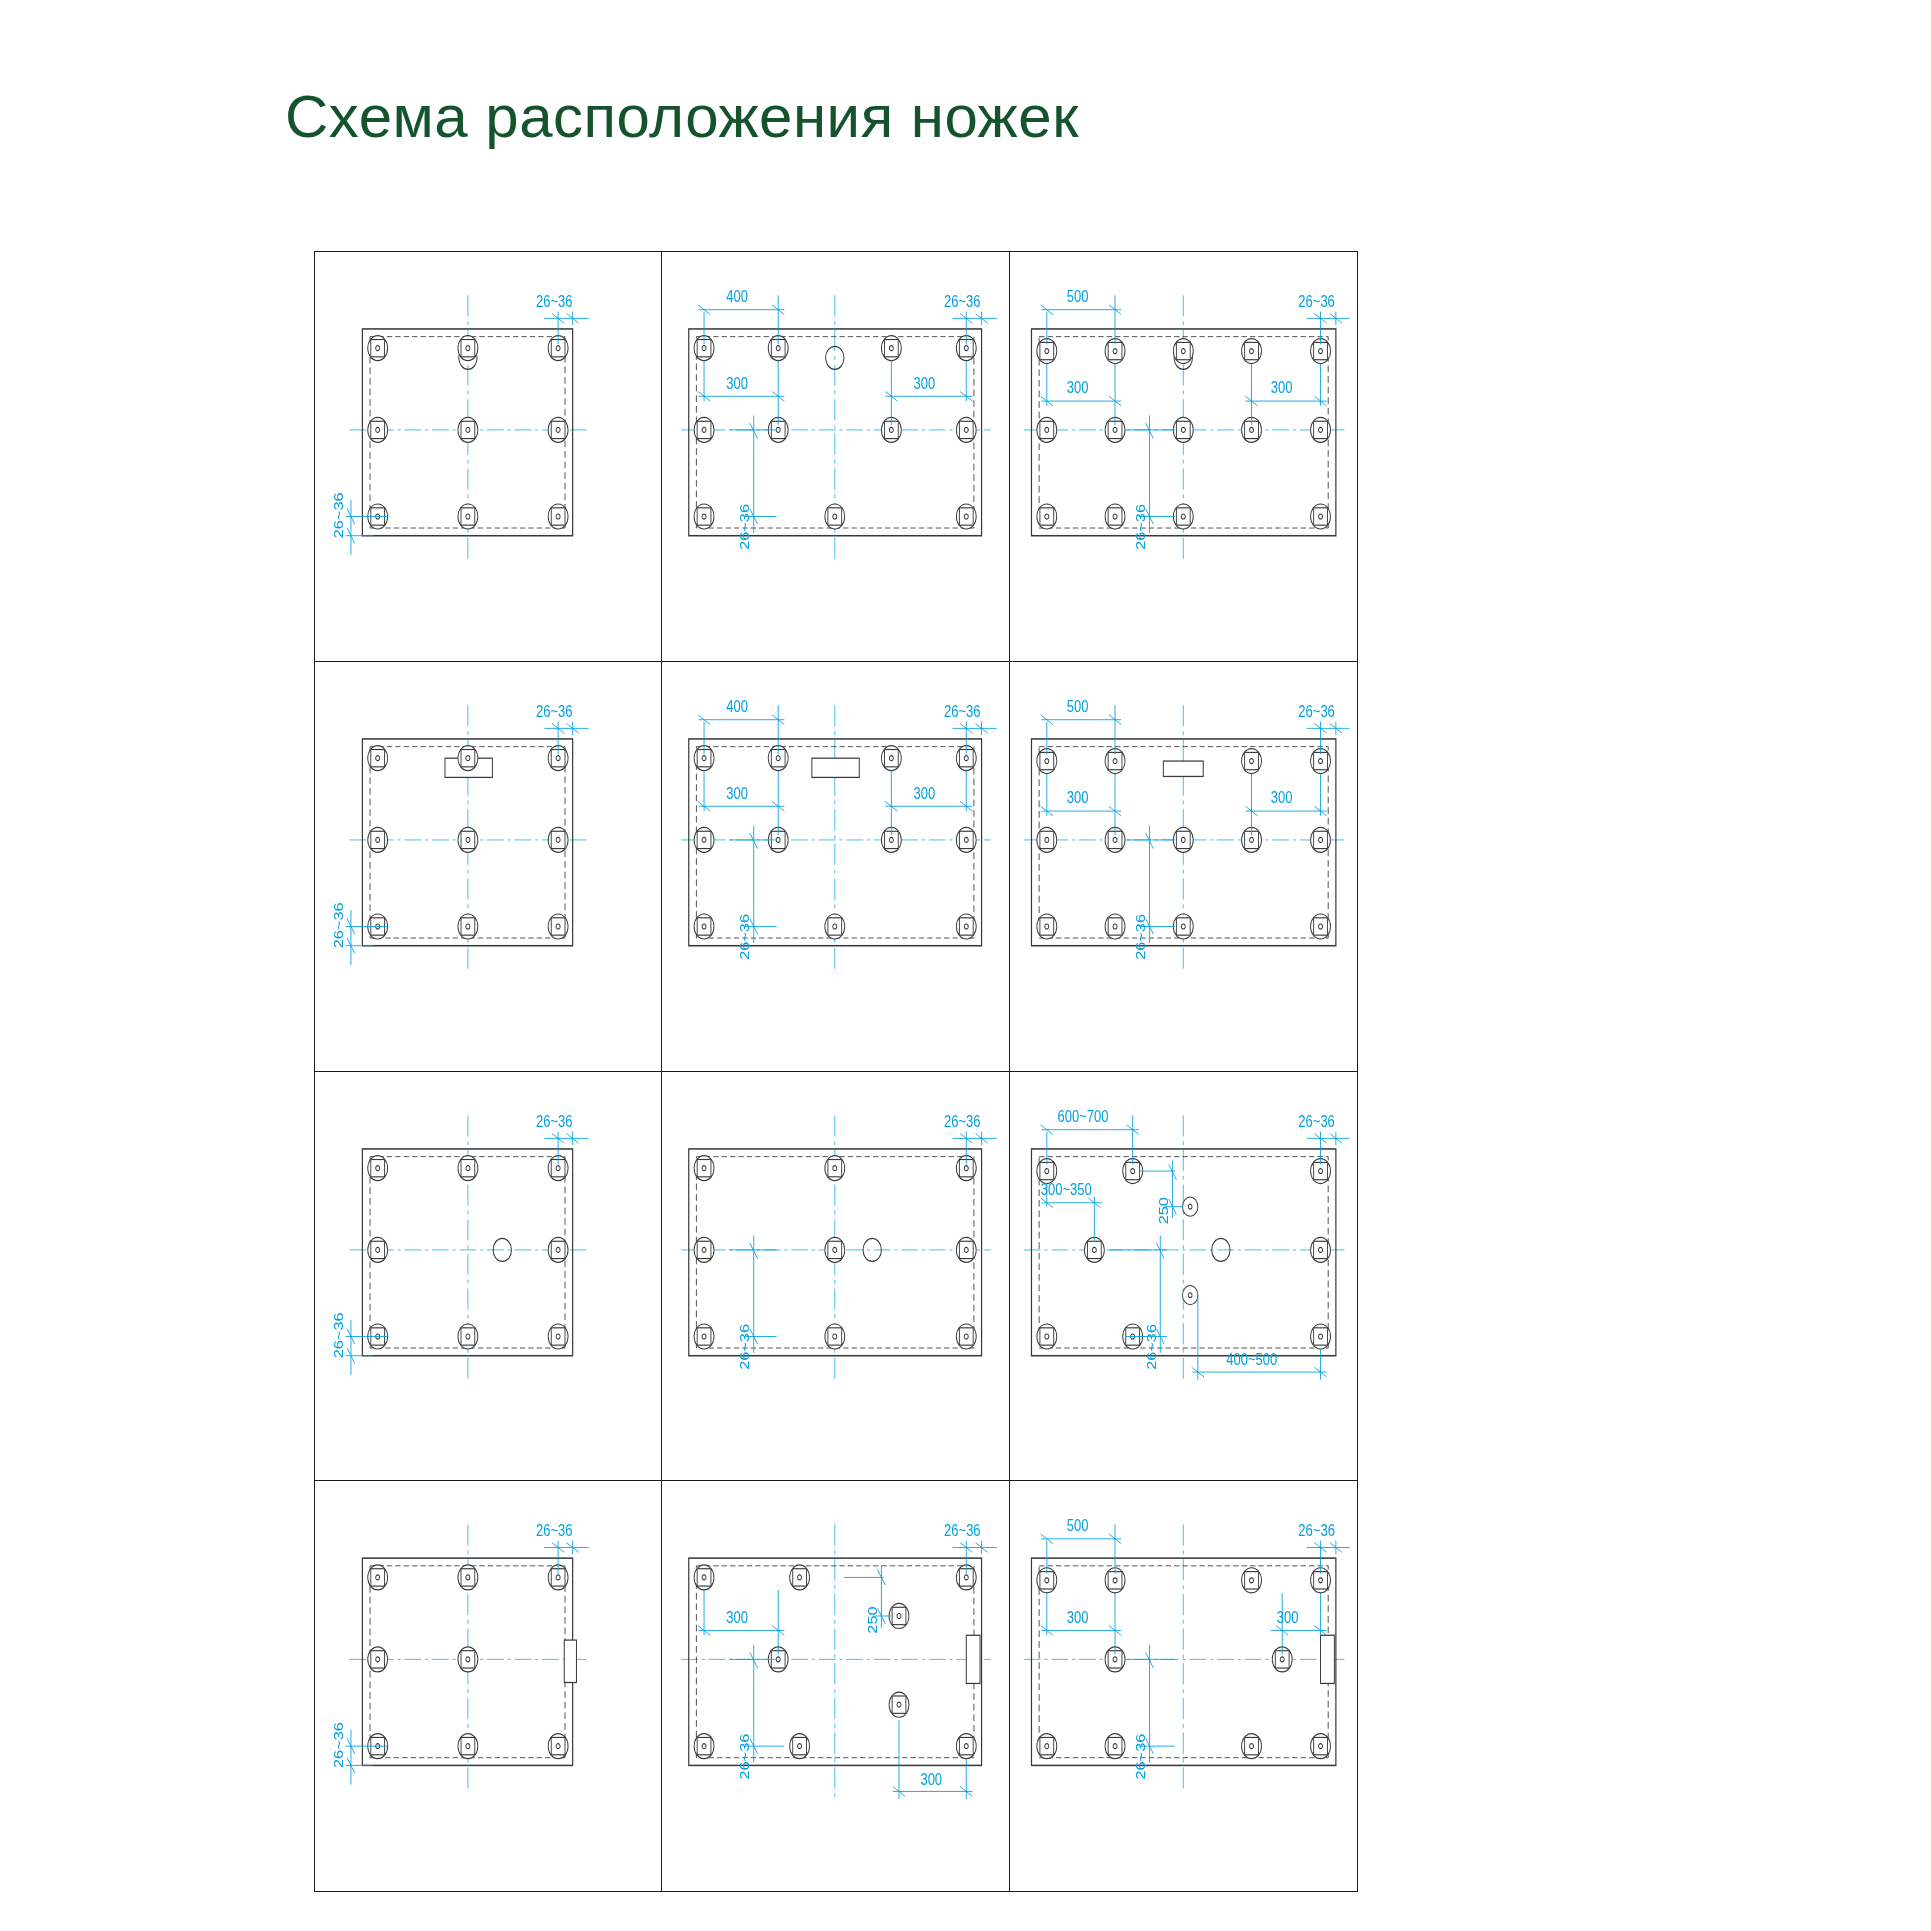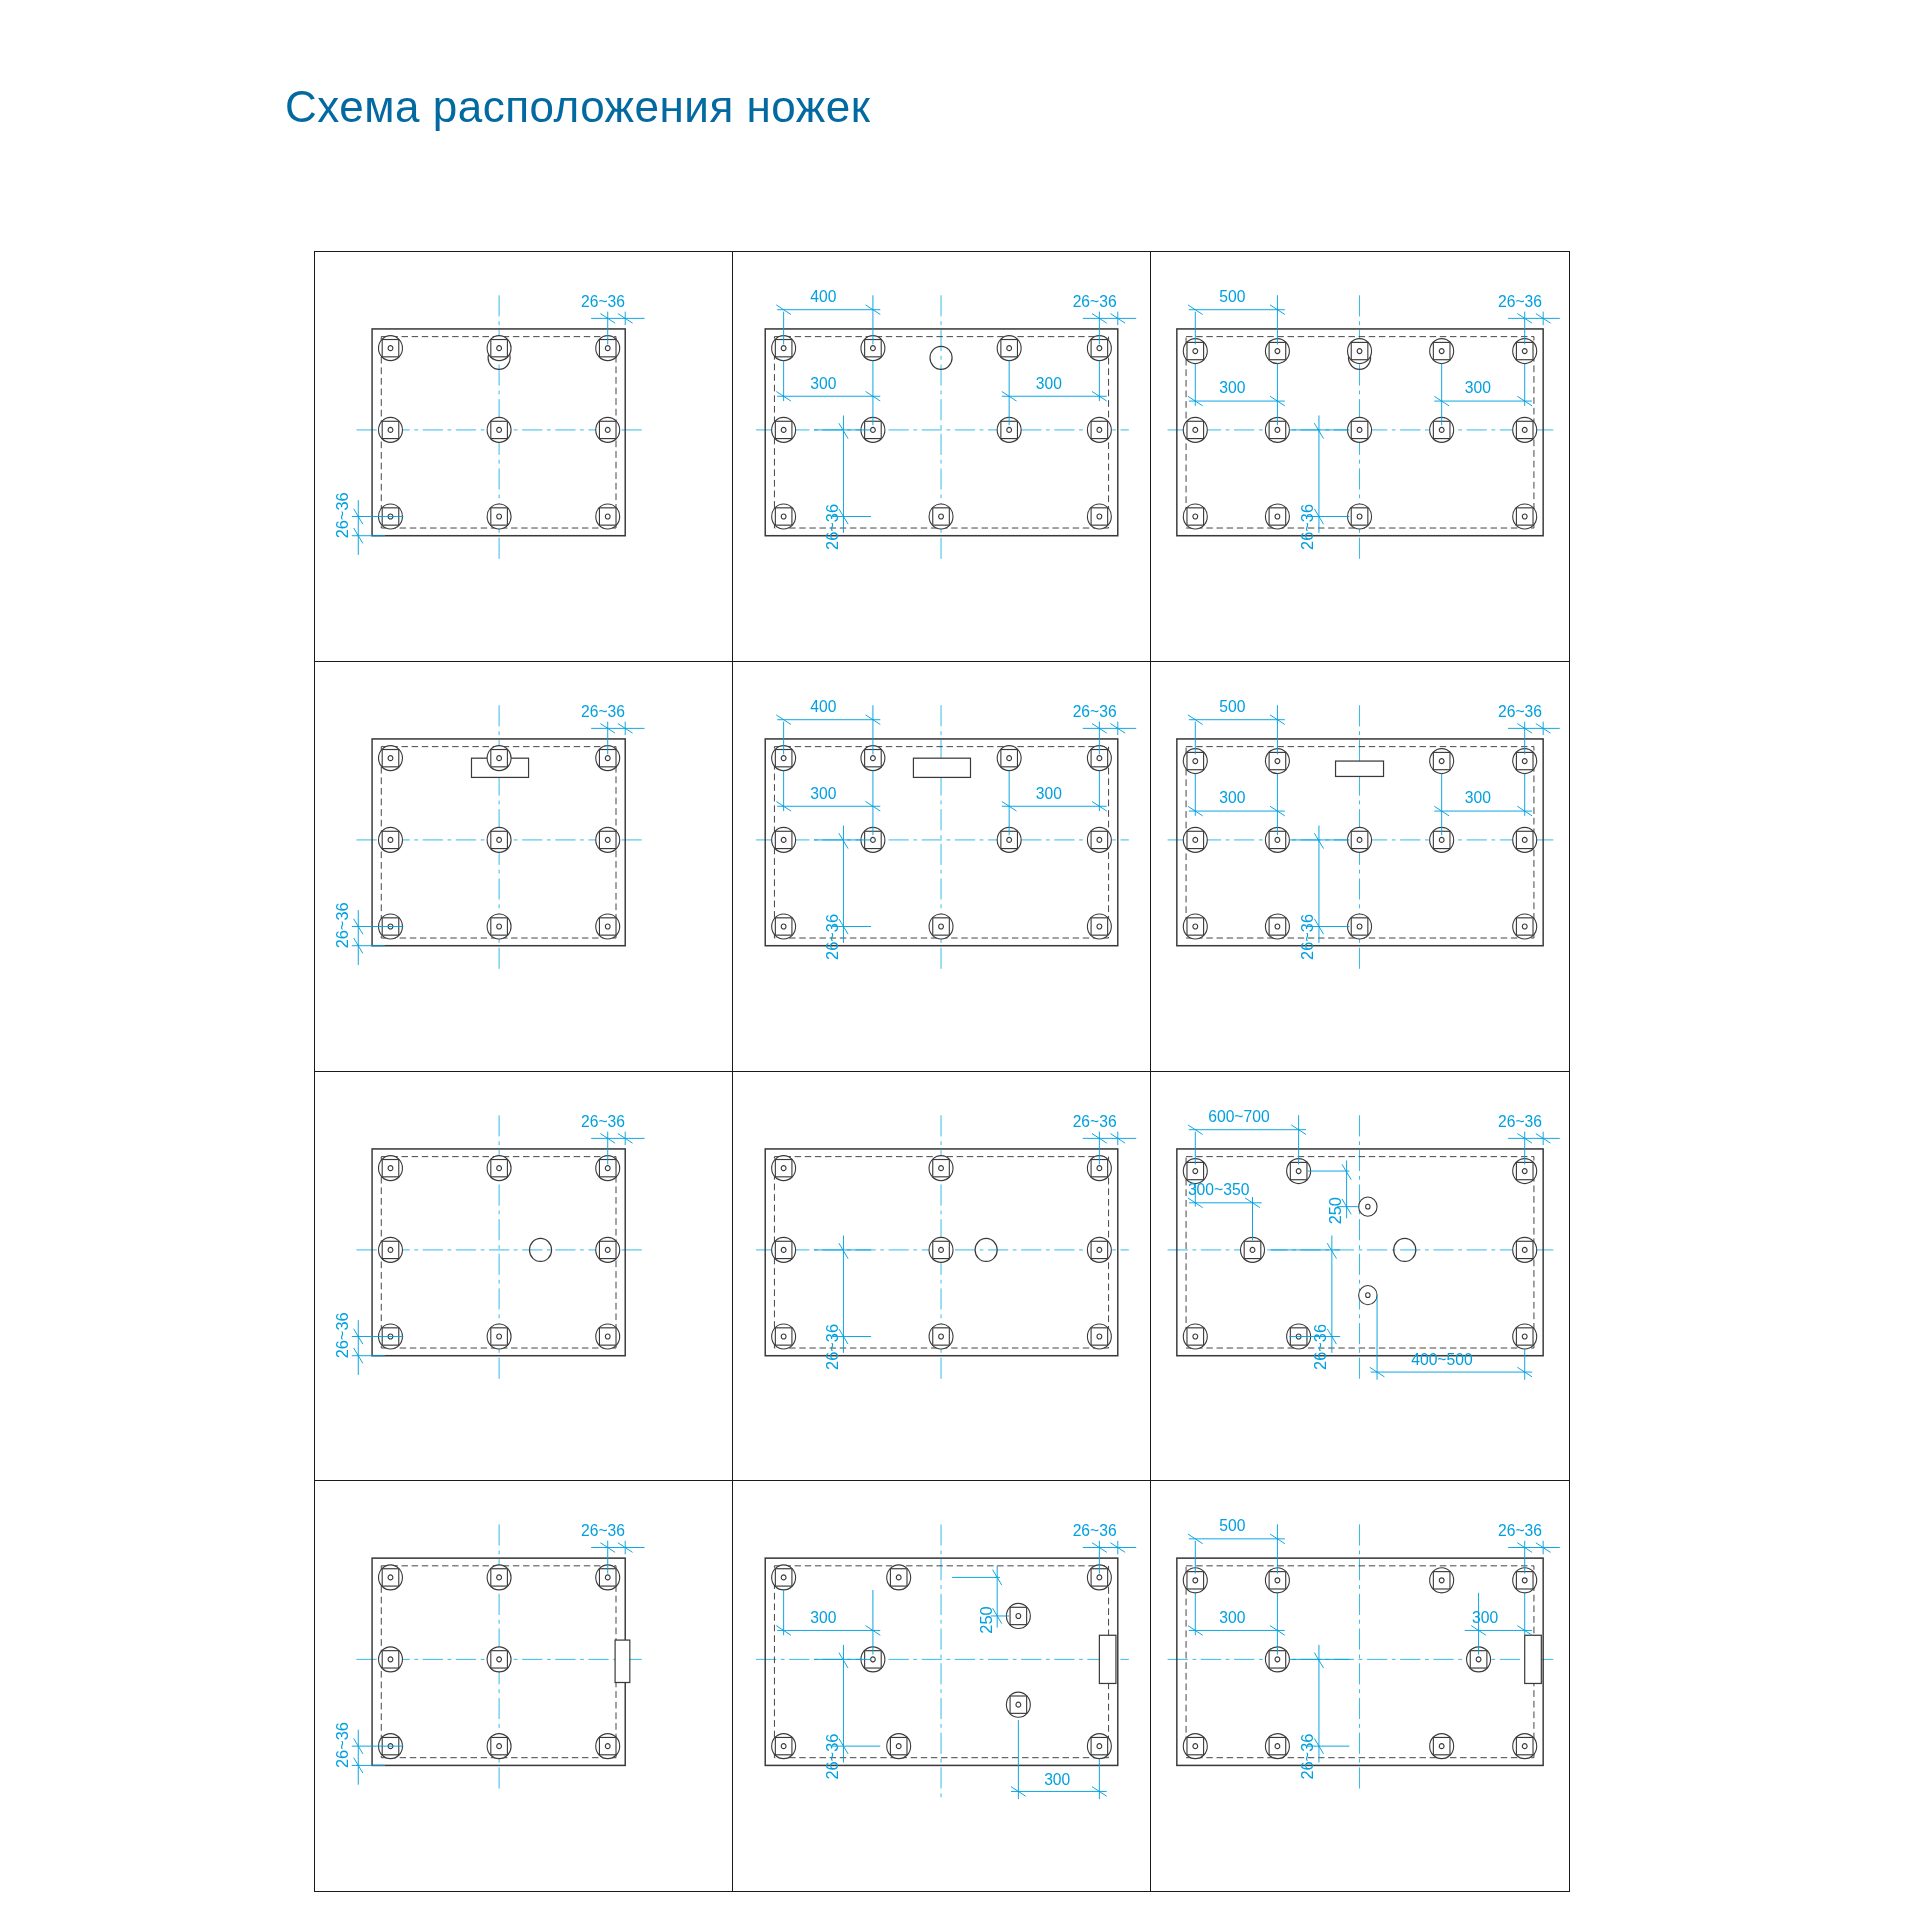--- a/index.html
+++ b/index.html
@@ -12,31 +12,31 @@
     height: 1931px;
     font-family: "Liberation Sans", sans-serif;
     color: #000000;
     position: relative;
     overflow: hidden;
   }
   #page-title {
     position: absolute;
     left: 285px;
     top: 82px;
-    font-size: 44px;
+    font-size: 60px;
     font-weight: 400;
     letter-spacing: 0.5px;
-    color: #0369a1;
+    color: #14532d;
     white-space: nowrap;
   }
   #grid {
     position: absolute;
     left: 314px;
     top: 251px;
-    width: 1256px;
+    width: 1044px;
     height: 1641px;
     display: grid;
     grid-template-columns: repeat(3, 1fr);
     grid-template-rows: repeat(4, 1fr);
     border: 1.9px solid #1a1a1a;
     box-sizing: border-box;
   }
   .cell {
     position: relative;
     border-right: 1.9px solid #1a1a1a;

